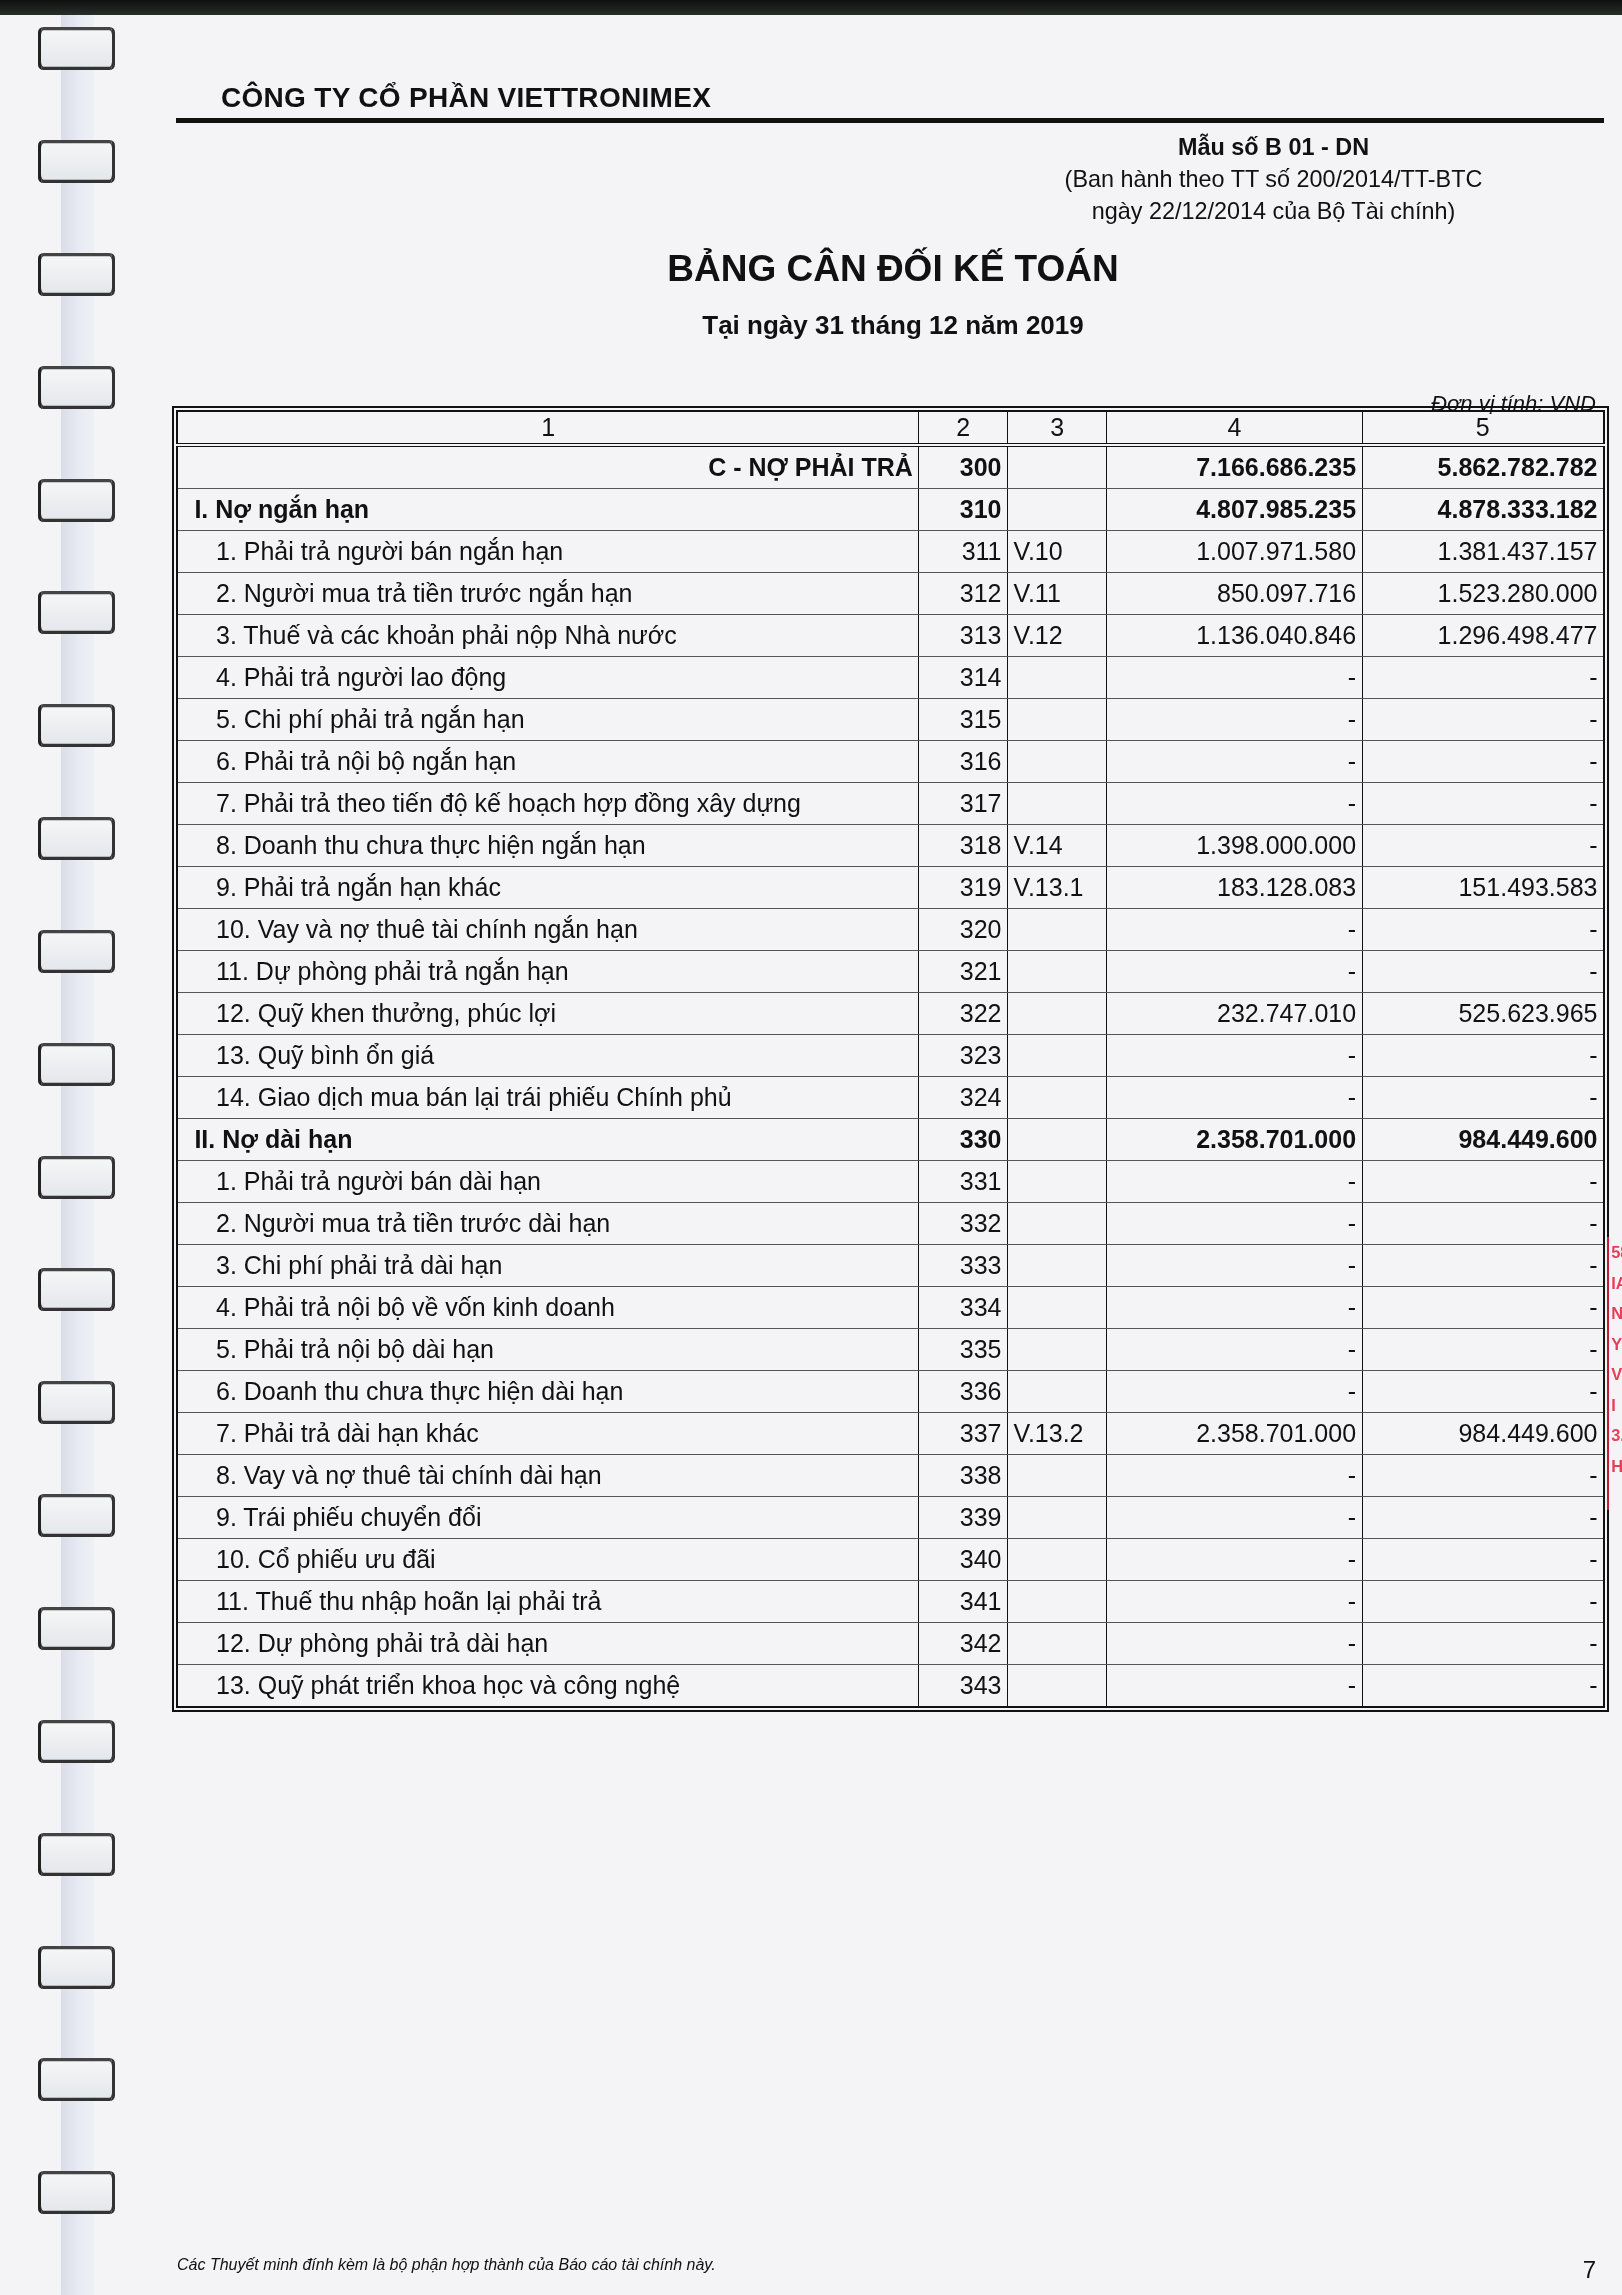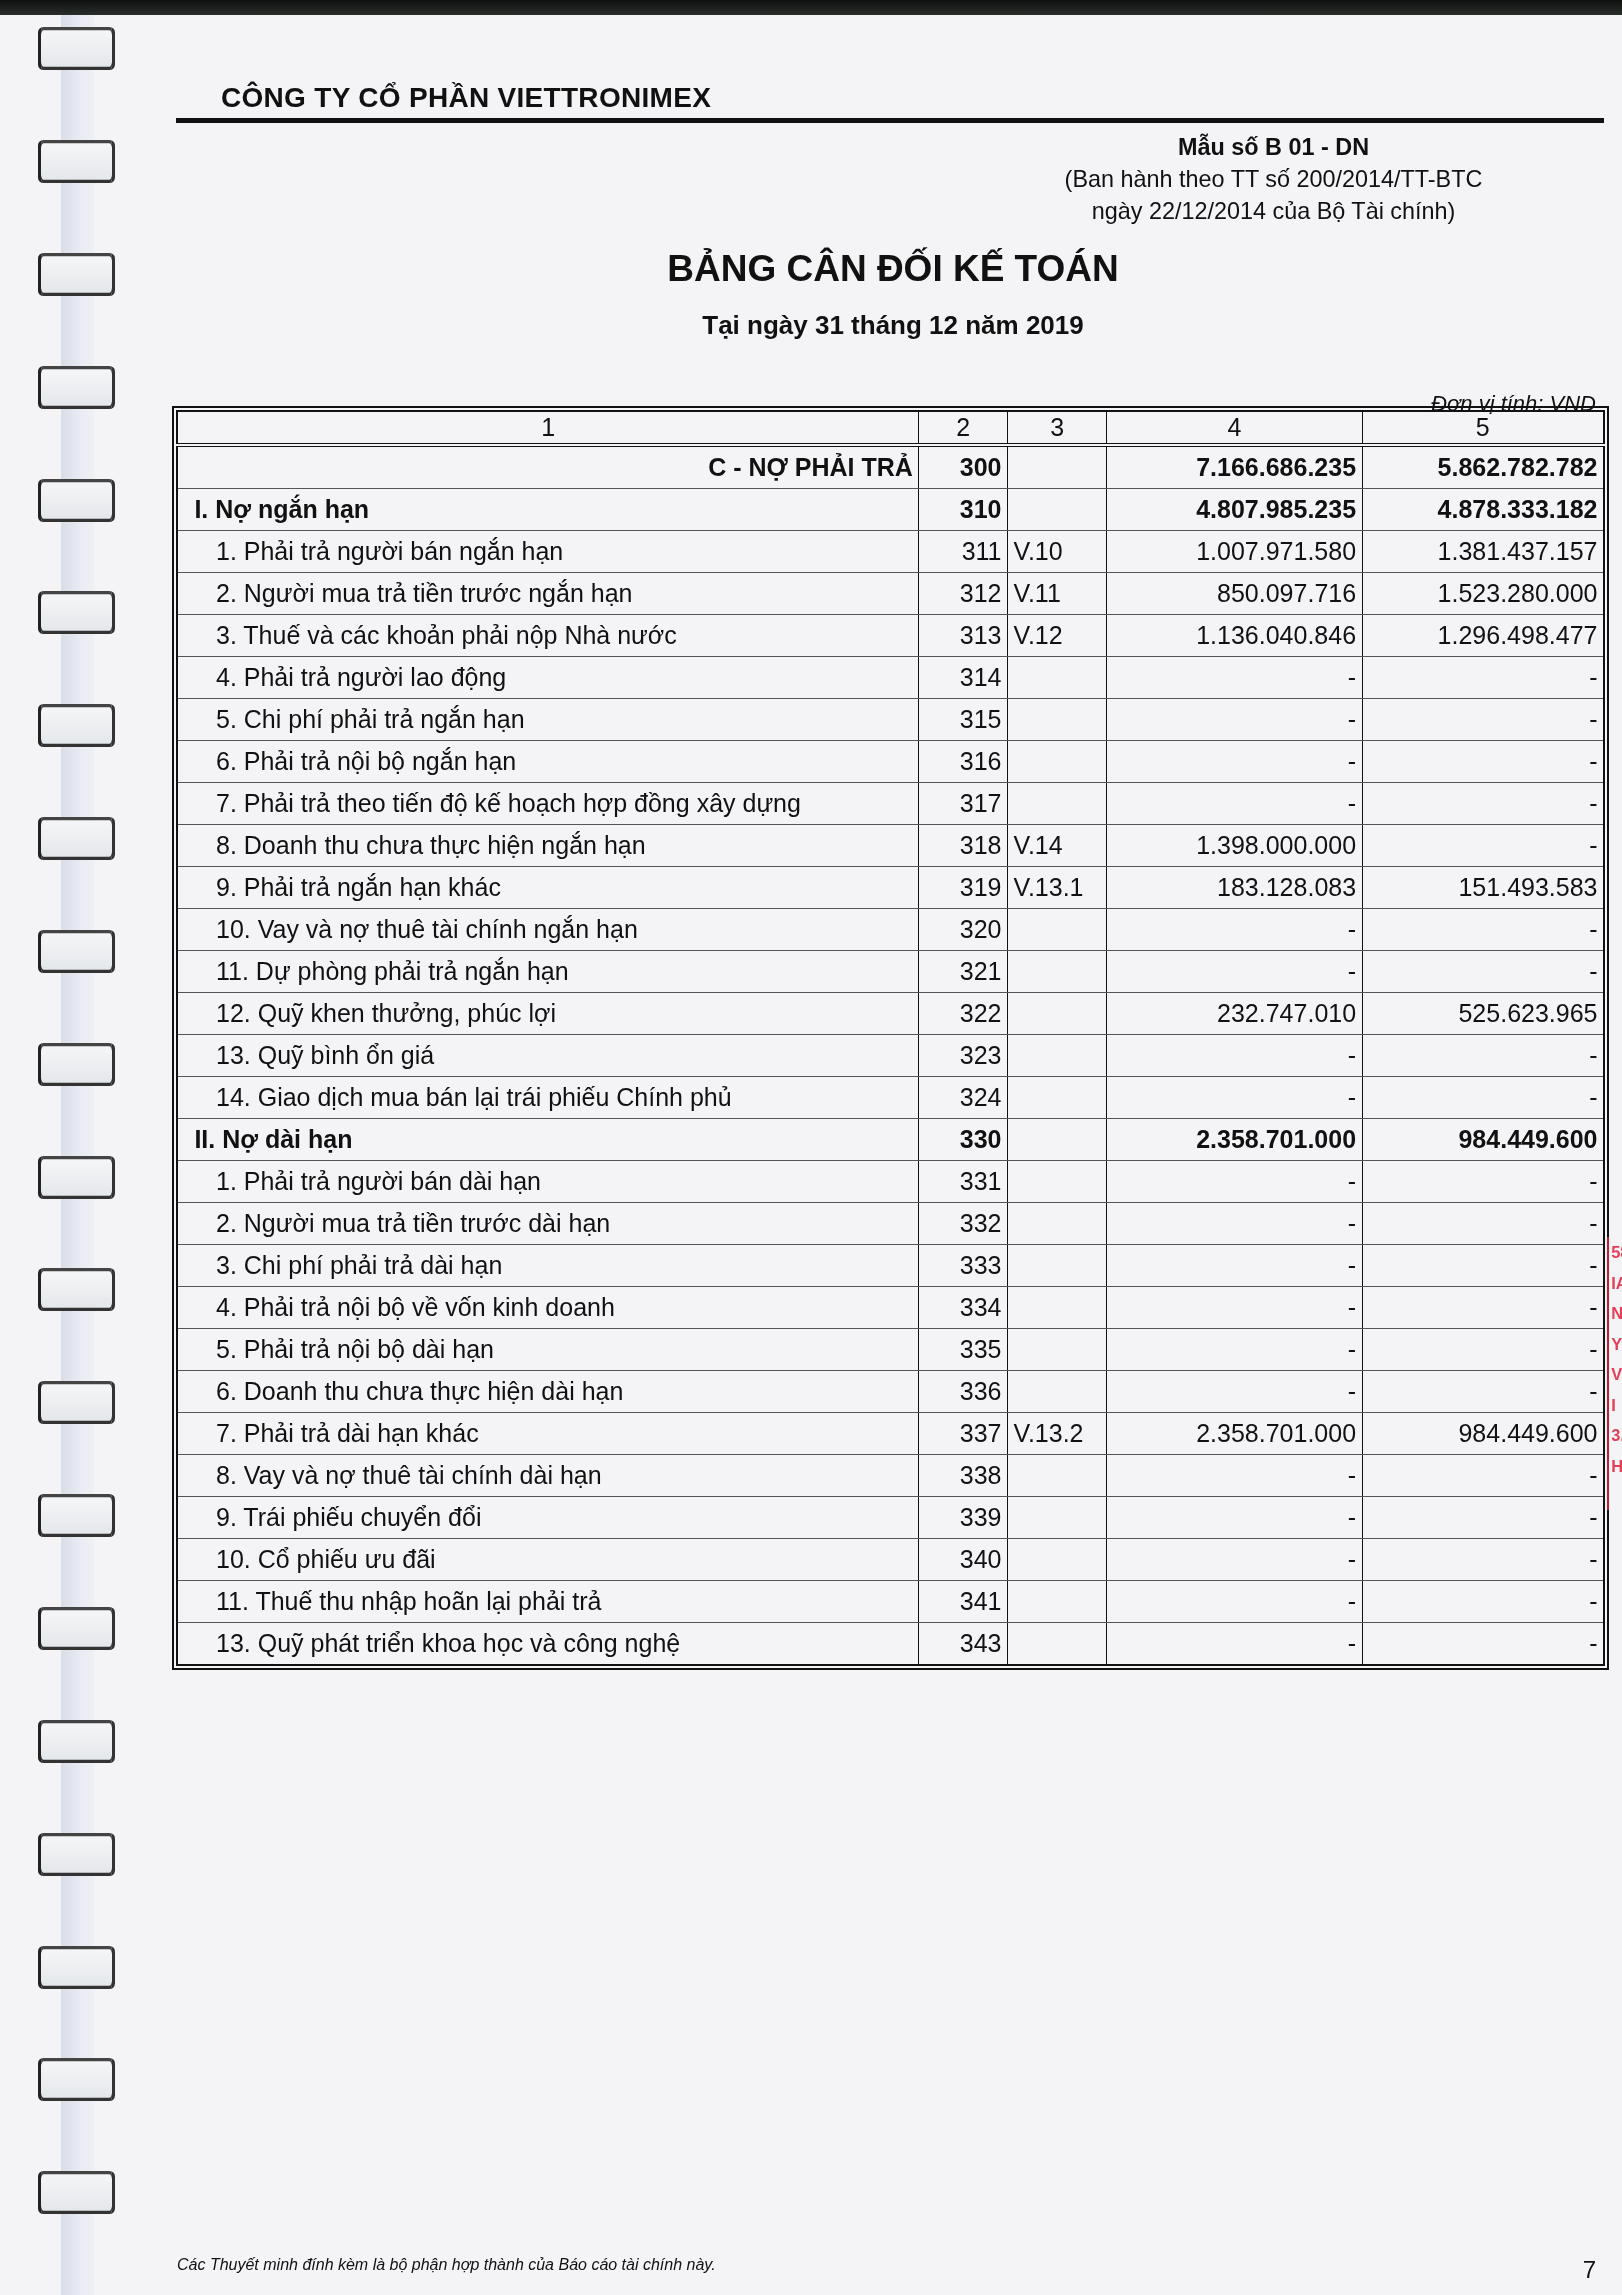--- a/index.html
+++ b/index.html
@@ -324,20 +324,27 @@
           <td class="c5">-</td>
         </tr>
         <tr>
           <td class="c1 l2">11. Thuế thu nhập hoãn lại phải trả</td>
           <td class="c2">341</td>
           <td class="c3"></td>
           <td class="c4">-</td>
           <td class="c5">-</td>
         </tr>
         <tr>
+          <td class="c1 l2">12. Dự phòng phải trả dài hạn</td>
+          <td class="c2">342</td>
+          <td class="c3"></td>
+          <td class="c4">-</td>
+          <td class="c5">-</td>
+        </tr>
+        <tr>
           <td class="c1 l2">13. Quỹ phát triển khoa học và công nghệ</td>
           <td class="c2">343</td>
           <td class="c3"></td>
           <td class="c4">-</td>
           <td class="c5">-</td>
         </tr>
       </tbody>
   </table>
 
   <div class="stamp" id="stamp" style="color: rgb(226, 32, 58); border-left-color: rgb(226, 32, 58);">

